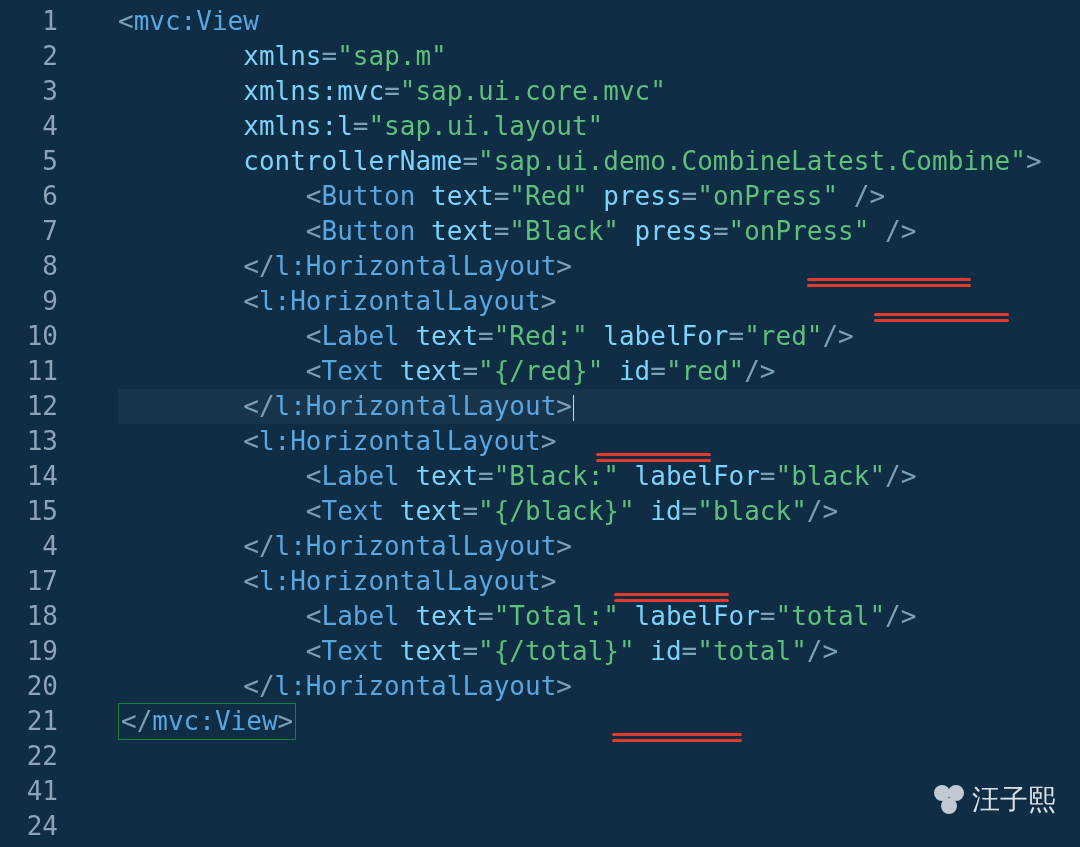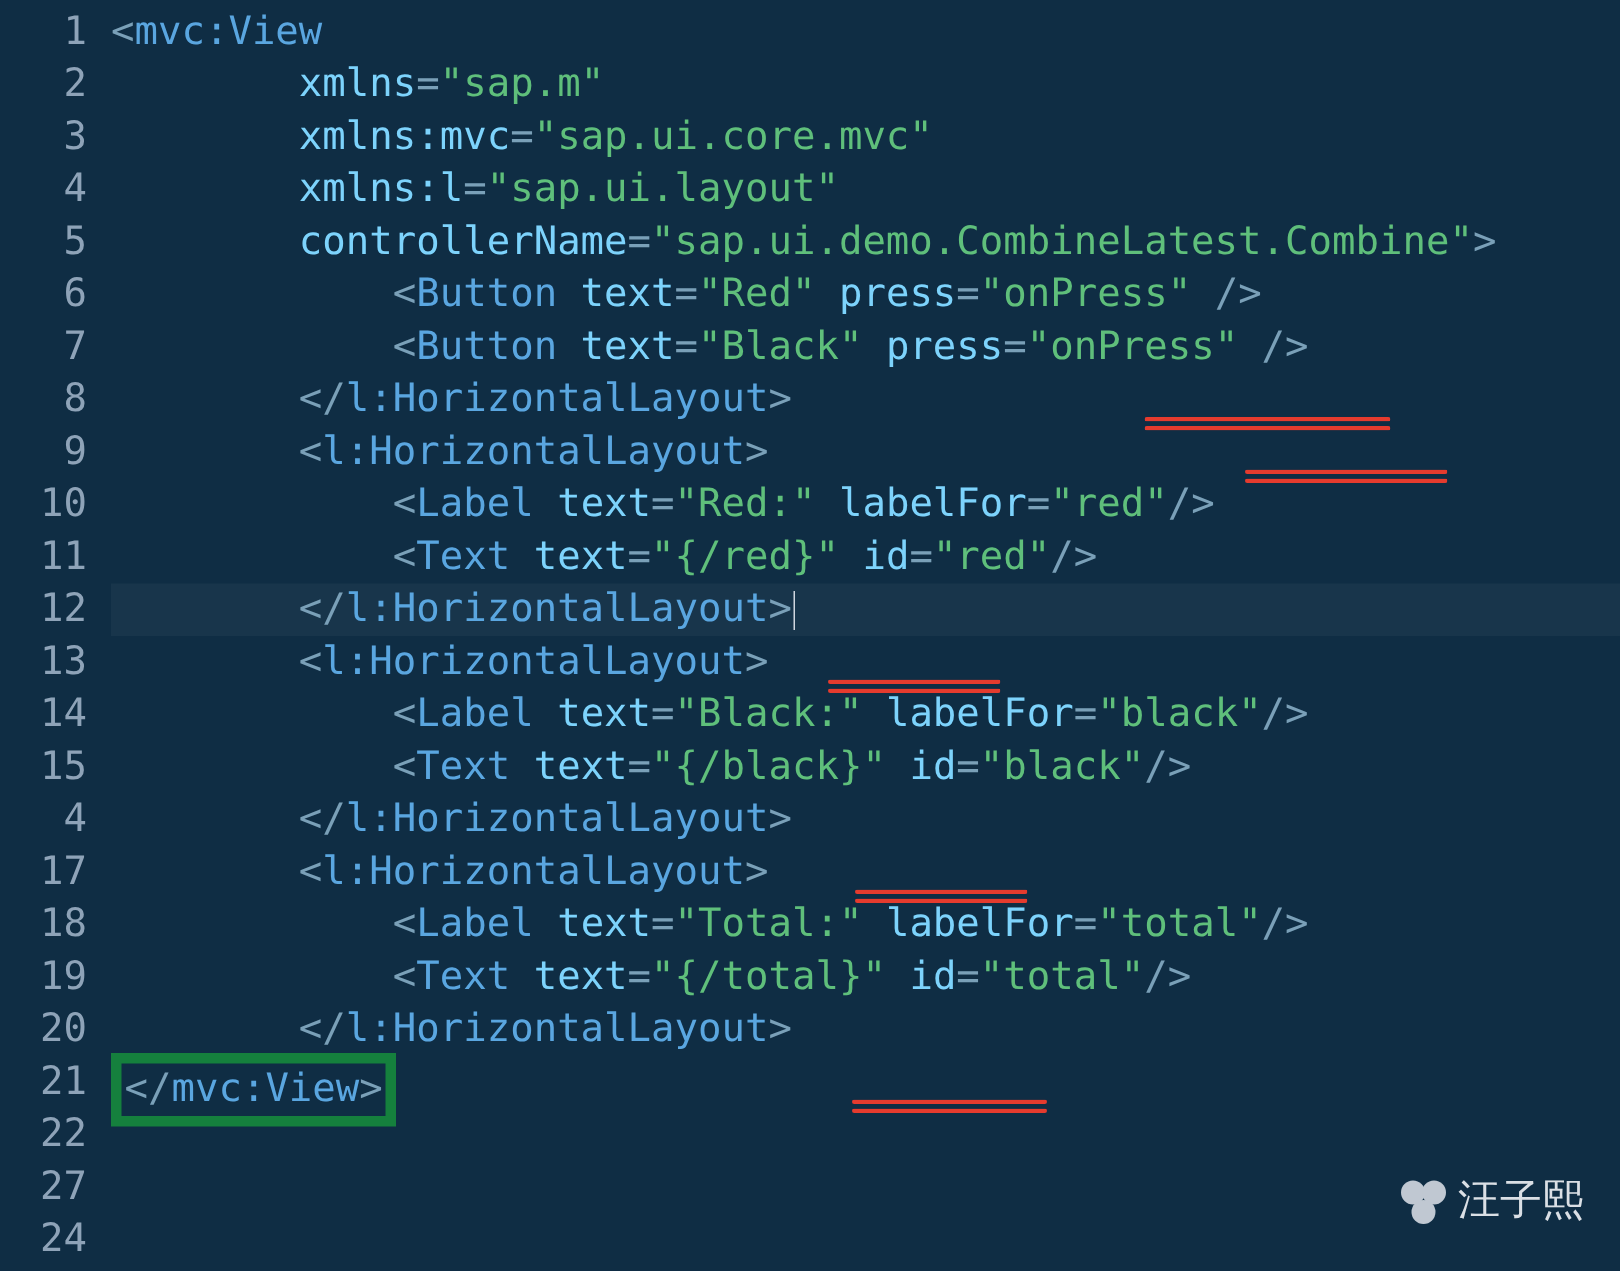--- a/index.html
+++ b/index.html
@@ -26,37 +26,38 @@
     user-select: none;
     border-right: 0px solid transparent;
   }
   .gutter div {
     height: 35px;
   }
   .code {
     flex: 1 1 auto;
     padding: 4px 0 0 6px;
     position: relative;
+    margin-left: 44px;
   }
   .line {
     height: 35px;
     white-space: pre;
     position: relative;
   }
   .line.current {
     background: rgba(255,255,255,0.04);
   }
   .delim  { color: #7aa0b8; }   
   .tag    { color: #5aa6e0; }   
   .attr   { color: #7dd3fc; }   
   .str    { color: #5fbf7b; }   
 
   .sel-box {
     display: inline-block;
-    border: 7px solid #15803d;
+    border: 1px solid #15803d;
     padding: 0 2px;
     margin-top: -2px;
   }
 
   
   .redline {
     position: absolute;
     pointer-events: none;
   }
   .redline::before,
@@ -69,21 +70,21 @@
     border-radius: 2px;
   }
   .redline::before { top: 0; }
   .redline::after  { top: 6px; }
 
   .watermark {
     position: absolute;
     right: 24px;
     bottom: 28px;
     display: flex;
-    align-items: flex-end;
+    align-items: center;
     gap: 6px;
     color: #eceff3;
     font-family: "Microsoft YaHei", "PingFang SC", sans-serif;
     font-size: 28px;
     opacity: 0.92;
   }
   .watermark .wicon {
     width: 34px;
     height: 34px;
     position: relative;
@@ -118,21 +119,21 @@
       <div>13</div>
       <div>14</div>
       <div>15</div>
       <div>4</div>
       <div>17</div>
       <div>18</div>
       <div>19</div>
       <div>20</div>
       <div>21</div>
       <div>22</div>
-      <div>27</div>
+      <div>41</div>
       <div>24</div>
     </div>
   <div class="code" id="code">
       <div class="line"><span class="delim">&lt;</span><span class="tag">mvc:View</span></div>
       <div class="line"><span>        </span><span class="attr">xmlns</span><span class="delim">=</span><span class="str">"sap.m"</span></div>
       <div class="line"><span>        </span><span class="attr">xmlns:mvc</span><span class="delim">=</span><span class="str">"sap.ui.core.mvc"</span></div>
       <div class="line"><span>        </span><span class="attr">xmlns:l</span><span class="delim">=</span><span class="str">"sap.ui.layout"</span></div>
       <div class="line"><span>        </span><span class="attr">controllerName</span><span class="delim">=</span><span class="str">"sap.ui.demo.CombineLatest.Combine"</span><span class="delim">&gt;</span></div>
       <div class="line"><span>            </span><span class="delim">&lt;</span><span class="tag">Button</span><span> </span><span class="attr">text</span><span class="delim">=</span><span class="str">"Red"</span><span> </span><span class="attr">press</span><span class="delim">=</span><span class="str">"onPress"</span><span> </span><span class="delim">/&gt;</span></div>
       <div class="line"><span>            </span><span class="delim">&lt;</span><span class="tag">Button</span><span> </span><span class="attr">text</span><span class="delim">=</span><span class="str">"Black"</span><span> </span><span class="attr">press</span><span class="delim">=</span><span class="str">"onPress"</span><span> </span><span class="delim">/&gt;</span></div>

